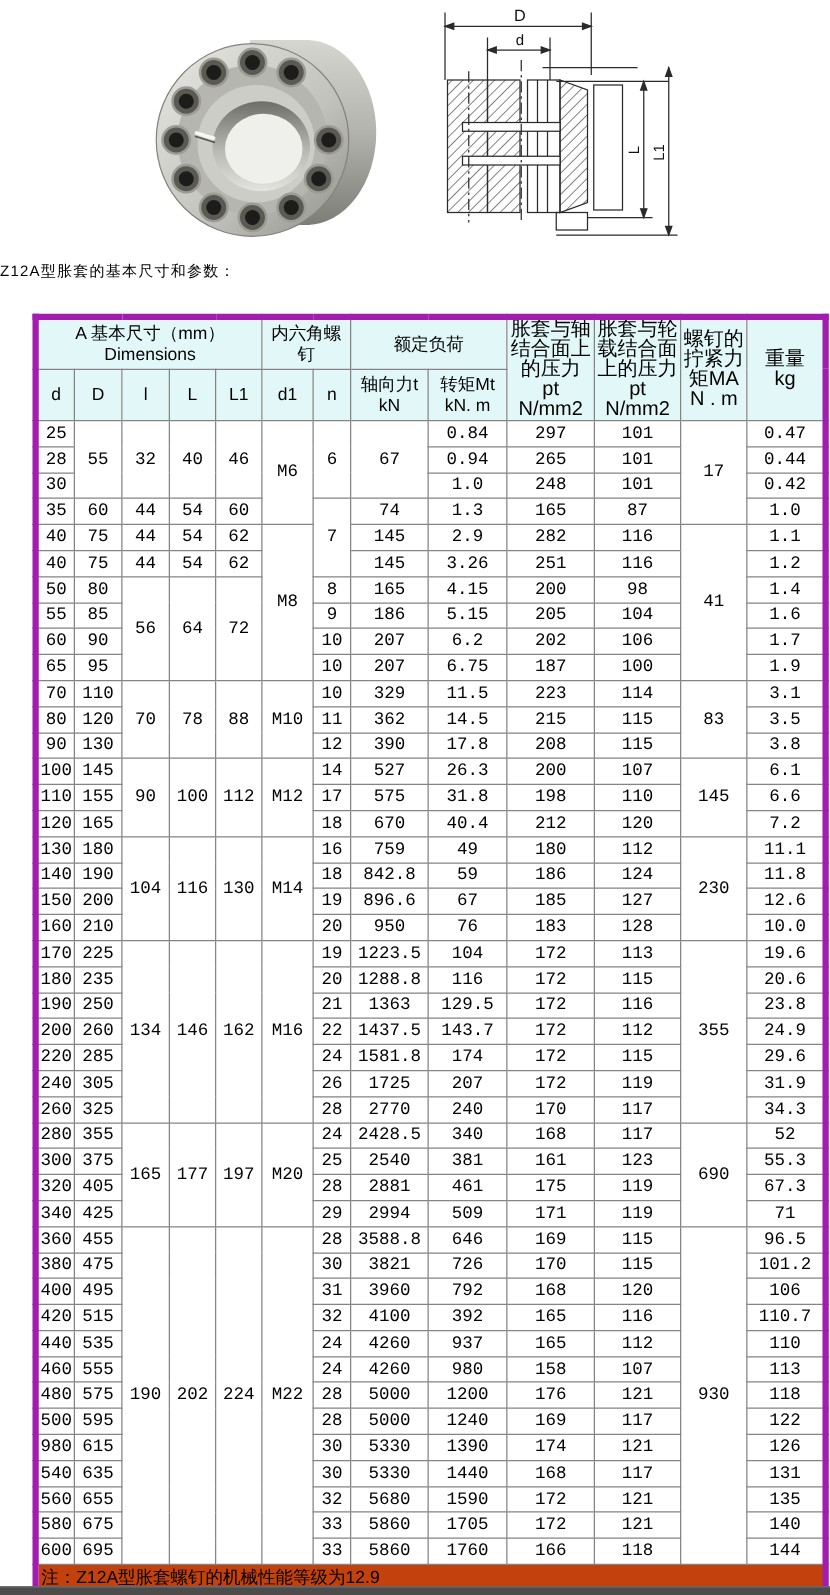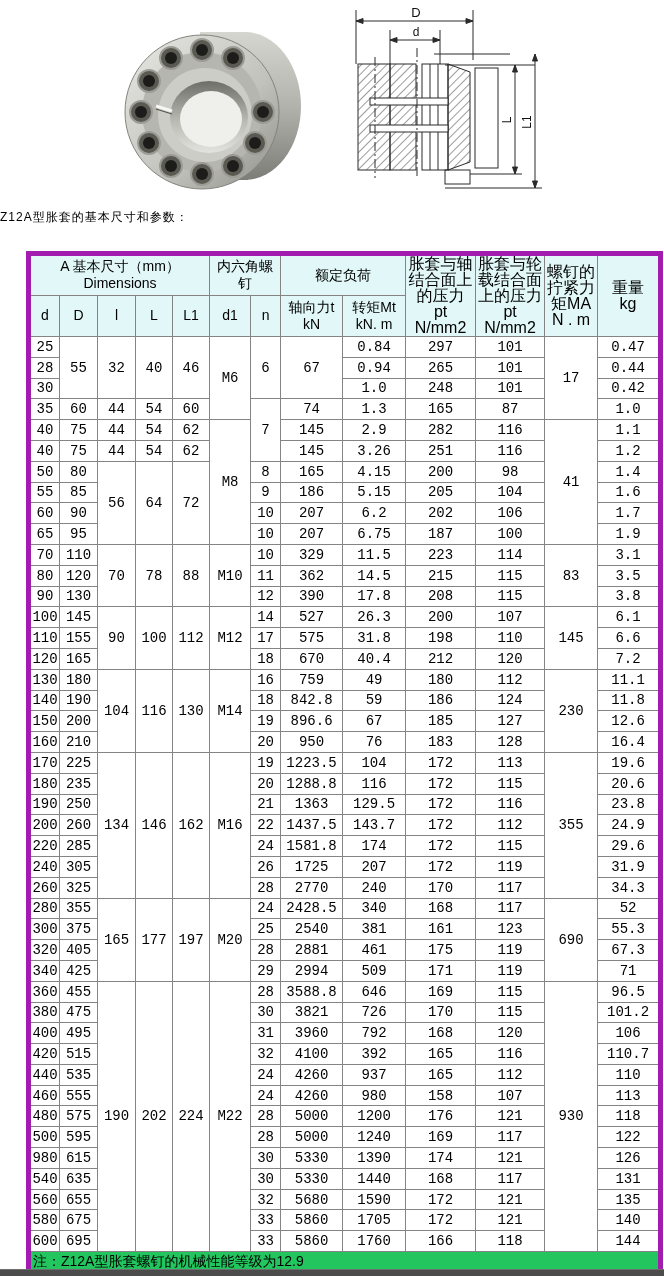--- a/index.html
+++ b/index.html
@@ -29,21 +29,21 @@
   }
   .spec thead th.tall { font-size:16px; line-height:16px; }
   .spec thead tr { height:40px; }
   .spec tbody tr { height:20.8px;margin-left:40px; }
   .spec tbody td {
     font-family:"Liberation Mono", monospace; font-size:14px; line-height:18px;
     background:#ffffff;
   }
   .spec td.note {
     text-align:left; font-family:"Liberation Sans", sans-serif;
-    font-size:14px; height:19px; padding-left:2px; background:#22c55e;
+    font-size:14px; height:19px; padding-left:2px; background:#c2410c;
   }
   .bottom-bar {
     position:absolute; left:0; bottom:0; width:664px; height:7px;
     background:#4c4c4c; border-top:1px solid #6e6e6e;
   }
   svg text { font-family:"Liberation Sans", sans-serif; }
 </style>
 </head>
 <body>
 
@@ -433,21 +433,21 @@
         <td>12.6</td>
       </tr>
       <tr>
         <td>160</td>
         <td>210</td>
         <td>20</td>
         <td>950</td>
         <td>76</td>
         <td>183</td>
         <td>128</td>
-        <td>16.4</td>
+        <td>10.0</td>
       </tr>
       <tr>
         <td>170</td>
         <td>225</td>
         <td rowspan="7">134</td>
         <td rowspan="7">146</td>
         <td rowspan="7">162</td>
         <td rowspan="7">M16</td>
         <td>19</td>
         <td>1223.5</td>

